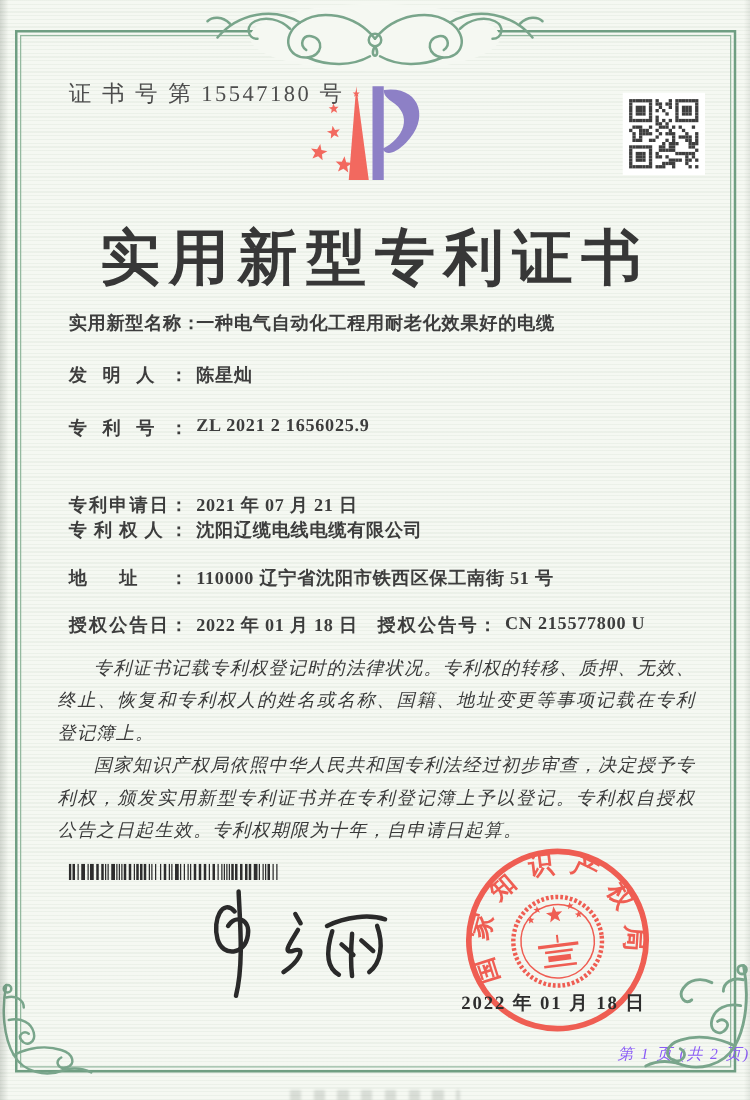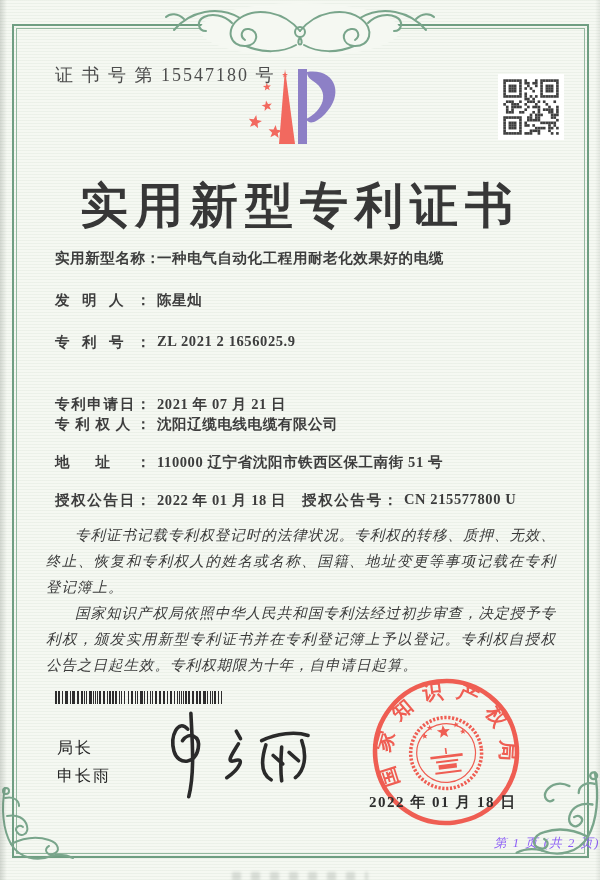--- a/index.html
+++ b/index.html
@@ -443,24 +443,20 @@
         <rect x="148" y="0" width="3" height="13"></rect>
         <rect x="152" y="0" width="1" height="13"></rect>
         <rect x="155" y="0" width="1" height="13"></rect>
         <rect x="157" y="0" width="1" height="13"></rect>
         <rect x="159" y="0" width="2" height="13"></rect>
         <rect x="163" y="0" width="1" height="13"></rect>
         <rect x="166" y="0" width="1" height="13"></rect>
       </g>
   </svg>
 
-  <div class="signer">
-    <div>局长</div>
-    <div>申长雨</div>
-  </div>
 
   <svg class="signature" viewBox="0 0 160 90">
     <g stroke="#2a2a2a" stroke-width="3.4" fill="none" stroke-linecap="round" stroke-linejoin="round">
       <path d="M30,20 C21,10 13,26 17,41 C21,55 38,53 40,38 C42,26 31,22 25,31"></path>
       <path d="M33,5 C34,28 37,60 31,84"></path>
       <path d="M76,22 L80,29"></path>
       <path d="M78,34 C72,44 66,52 74,50 C85,46 79,58 67,66"></path>
       <path d="M100,31 C114,24 132,22 144,26"></path>
       <path d="M104,35 C99,51 100,63 109,68"></path>
       <path d="M119,37 C118,50 118,61 119,69"></path>

